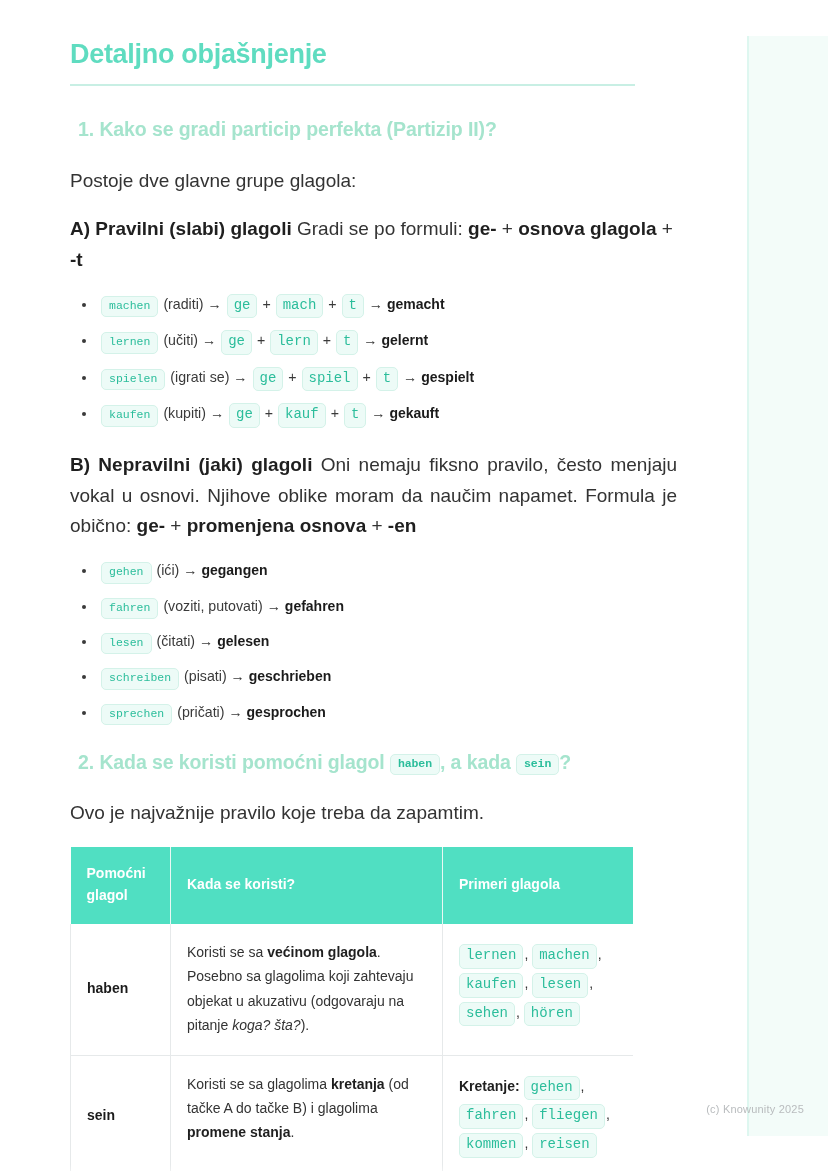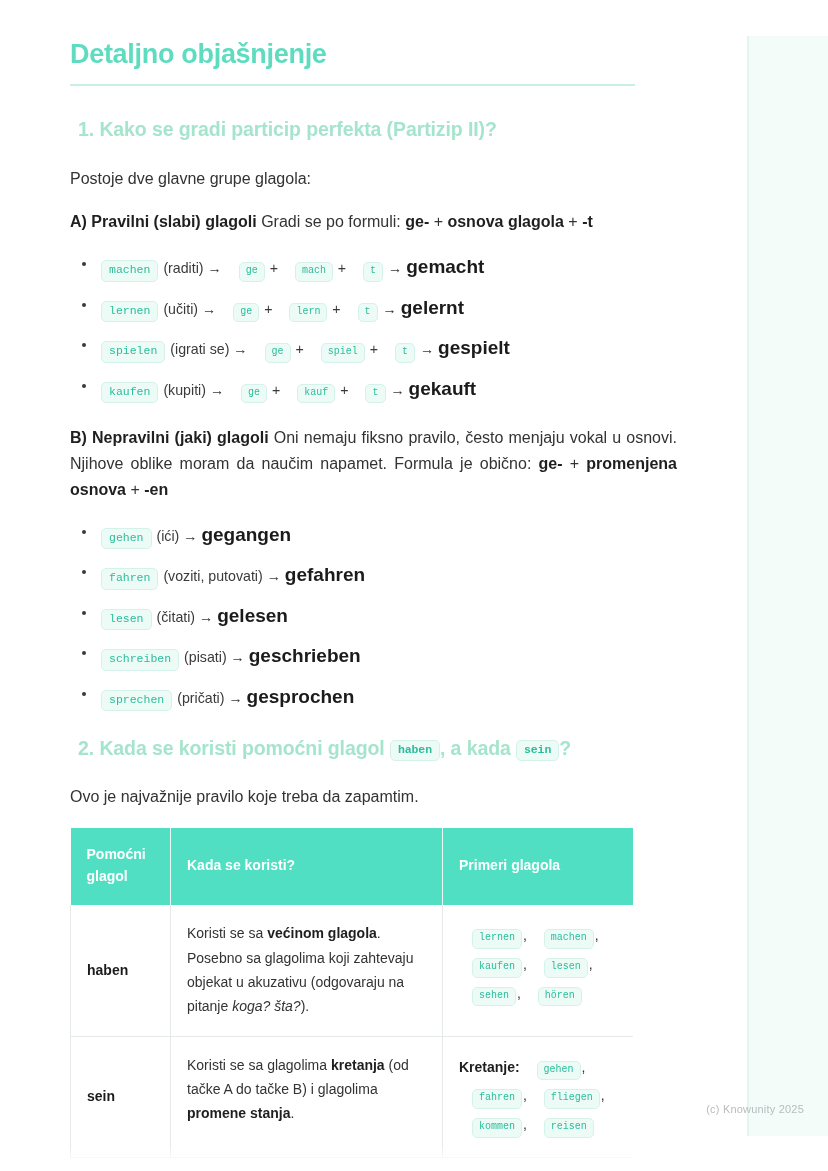--- a/index.html
+++ b/index.html
@@ -56,21 +56,21 @@
     font-weight: bold;
     color: #a5e4cd;
     line-height: 1.6;
     margin: 0 0 20px 8px;
     letter-spacing: -0.1px;
   }
   .sec-h2 .chip { vertical-align: 2px; }
 
   
   p.body {
-    font-size: 16px;
+    font-size: 19px;
     line-height: 1.62;
     margin: 0 0 18px 0;
     color: #333333;
   }
   p.justify { text-align: justify; }
   .b { font-weight: bold; color: #1f1f1f; }
   .i { font-style: italic; }
 
   
   .chip {
@@ -79,21 +79,21 @@
     font-size: 11.5px;
     color: #2bbd9b;
     background: #edfbf7;
     border: 1px solid #d4f2e9;
     border-radius: 5px;
     padding: 2px 7px 3px 7px;
     line-height: 1.25;
     white-space: nowrap;
     text-align: right;
   }
-  .chip.sm { font-size: 10px; padding: 2px 6px 3px 6px; margin-left: 13px; }
+  .chip.sm { font-size: 14px; padding: 2px 6px 3px 6px; }
 
   
   ul.bullets {
     list-style: none;
     margin: 0 0 22px 0;
     padding: 0;
   }
   ul.bullets li {
     position: relative;
     padding-left: 30px;
@@ -105,21 +105,21 @@
     content: "";
     position: absolute;
     left: 12px;
     top: 9px;
     width: 4px; height: 4px;
     border-radius: 50%;
     background: #3a3a3a;
   }
   .plain { color: #3a3a3a; }
   .arrow { color: #3a3a3a; }
-  .res { font-weight: bold; color: #1b1b1b; font-size: 19px; }
+  .res { font-weight: bold; color: #1b1b1b; font-size: 14px; }
   li .chip { margin: 0 1px; }
 
   
   .tbl-wrap {
     width: 563px;
     margin-top: 4px;
     -webkit-mask-image: linear-gradient(to bottom, #000 0, #000 318px, rgba(0,0,0,.25) 331px, rgba(0,0,0,0) 344px);
             mask-image: linear-gradient(to bottom, #000 0, #000 318px, rgba(0,0,0,.25) 331px, rgba(0,0,0,0) 344px);
   }
   table.aux {

